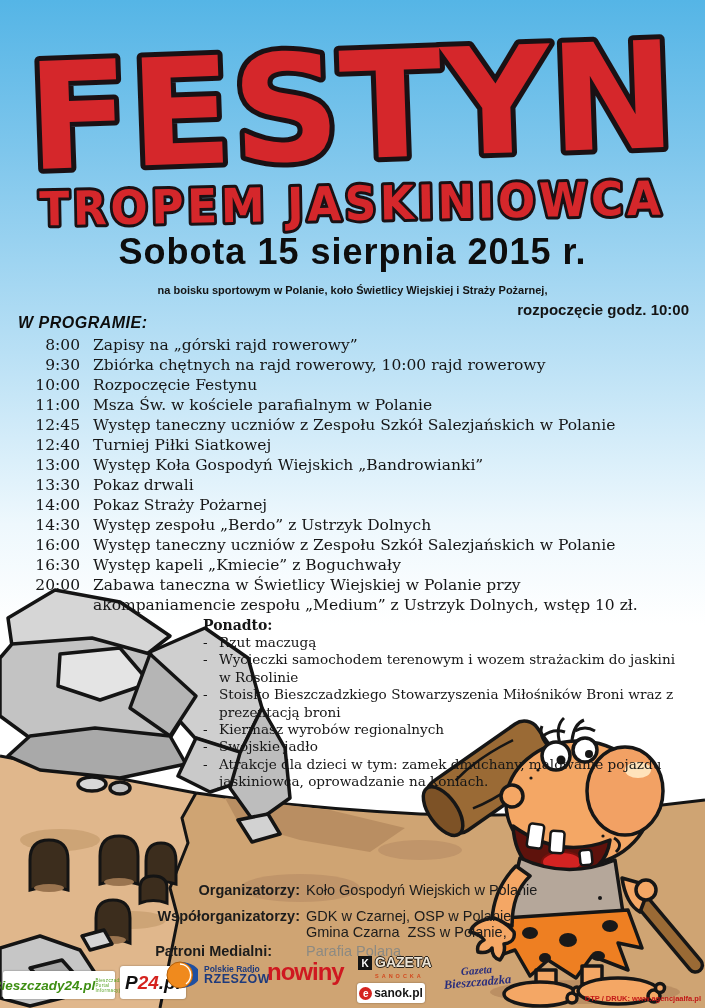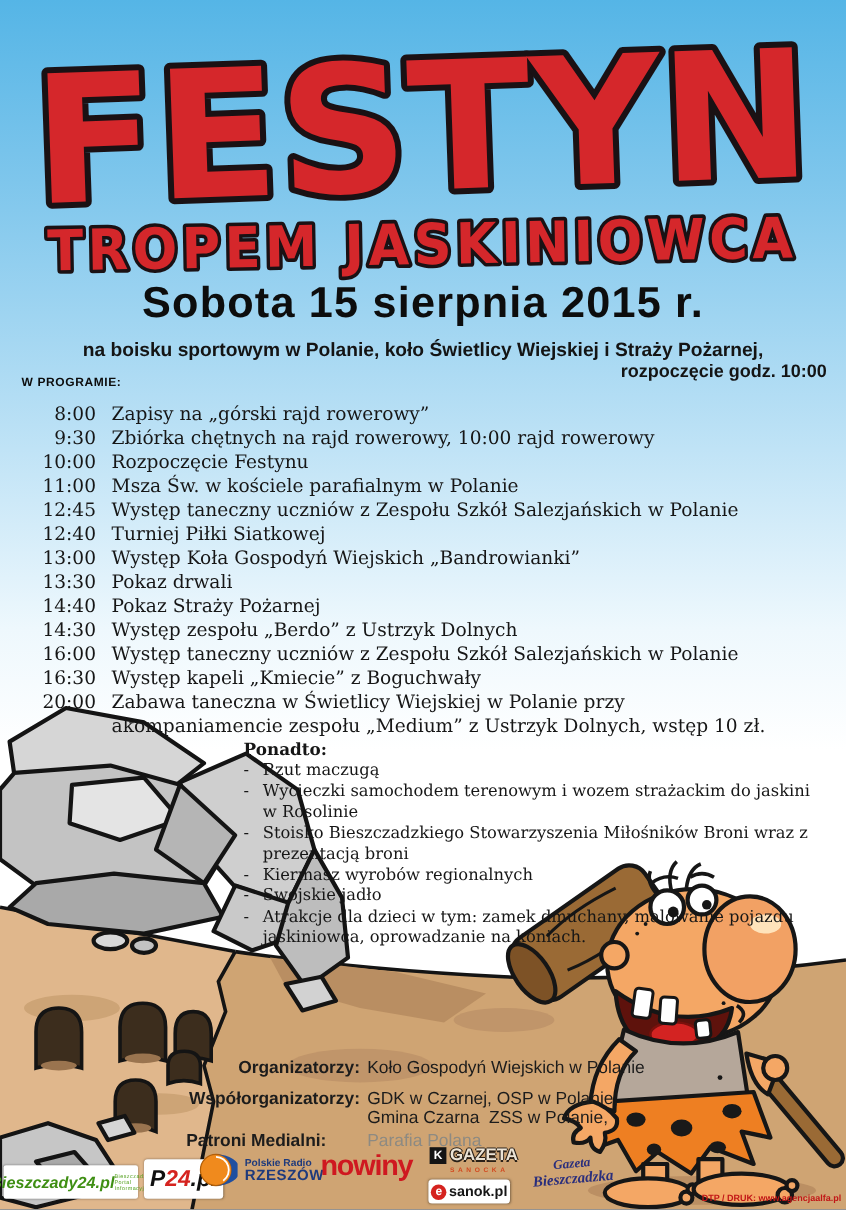--- a/index.html
+++ b/index.html
@@ -9,24 +9,24 @@
     font-family:"Liberation Sans",sans-serif;color:#111;
   }
   .title-svg{position:absolute;top:8px;left:0;width:705px;height:232px;}
   .t-main{font-family:"DejaVu Sans",sans-serif;font-weight:700;font-size:148px;
     fill:#d5272b;stroke:#1a1114;stroke-width:10px;paint-order:stroke;stroke-linejoin:round;}
   .t-sub{font-family:"DejaVu Sans",sans-serif;font-weight:700;font-size:47px;
     fill:#d5272b;stroke:#1a1114;stroke-width:6px;paint-order:stroke;stroke-linejoin:round;letter-spacing:4px;}
   .date-line{position:absolute;top:231px;left:0;width:705px;text-align:center;
     font-weight:700;font-size:36px;letter-spacing:1px;color:#0d0d0d;}
   .loc-line{position:absolute;top:284px;left:0;width:705px;text-align:center;
-    font-weight:700;font-size:16px;color:#141414;}
+    font-weight:700;font-size:11px;color:#141414;}
   .start-line{position:absolute;top:301px;left:0;width:689px;text-align:right;
     font-weight:700;font-size:15px;color:#141414;}
-  .prog-head{position:absolute;top:314px;left:18px;font-weight:700;font-size:10px;letter-spacing:.5px;color:#0d0d0d;z-index:3;}
+  .prog-head{position:absolute;top:314px;left:18px;font-weight:700;font-size:16px;letter-spacing:.5px;color:#0d0d0d;z-index:3;font-style:italic;}
   .schedule{position:absolute;top:335px;left:32px;z-index:3;font-family:"DejaVu Serif",serif;font-size:15.5px;color:#161616;}
   .srow{display:flex;line-height:20px;}
   .stime{flex:0 0 48px;text-align:right;}
   .sevent{margin-left:13px;width:575px;}
   .extras{position:absolute;top:617px;left:203px;width:486px;z-index:3;
     font-family:"DejaVu Serif",serif;font-size:13.6px;color:#161616;}
   .ex-head{font-weight:700;font-size:14px;line-height:17px;}
   .exrow{display:flex;line-height:17.4px;}
   .exdash{flex:0 0 16px;}
   .extext{width:464px;}
@@ -113,21 +113,21 @@
       </div>
     <div class="srow">
         <span class="stime">13:00</span>
         <span class="sevent">Występ Koła Gospodyń Wiejskich „Bandrowianki”</span>
       </div>
     <div class="srow">
         <span class="stime">13:30</span>
         <span class="sevent">Pokaz drwali</span>
       </div>
     <div class="srow">
-        <span class="stime">14:40</span>
+        <span class="stime">14:00</span>
         <span class="sevent">Pokaz Straży Pożarnej</span>
       </div>
     <div class="srow">
         <span class="stime">14:30</span>
         <span class="sevent">Występ zespołu „Berdo” z Ustrzyk Dolnych</span>
       </div>
     <div class="srow">
         <span class="stime">16:00</span>
         <span class="sevent">Występ taneczny uczniów z Zespołu Szkół Salezjańskich w Polanie</span>
       </div>

